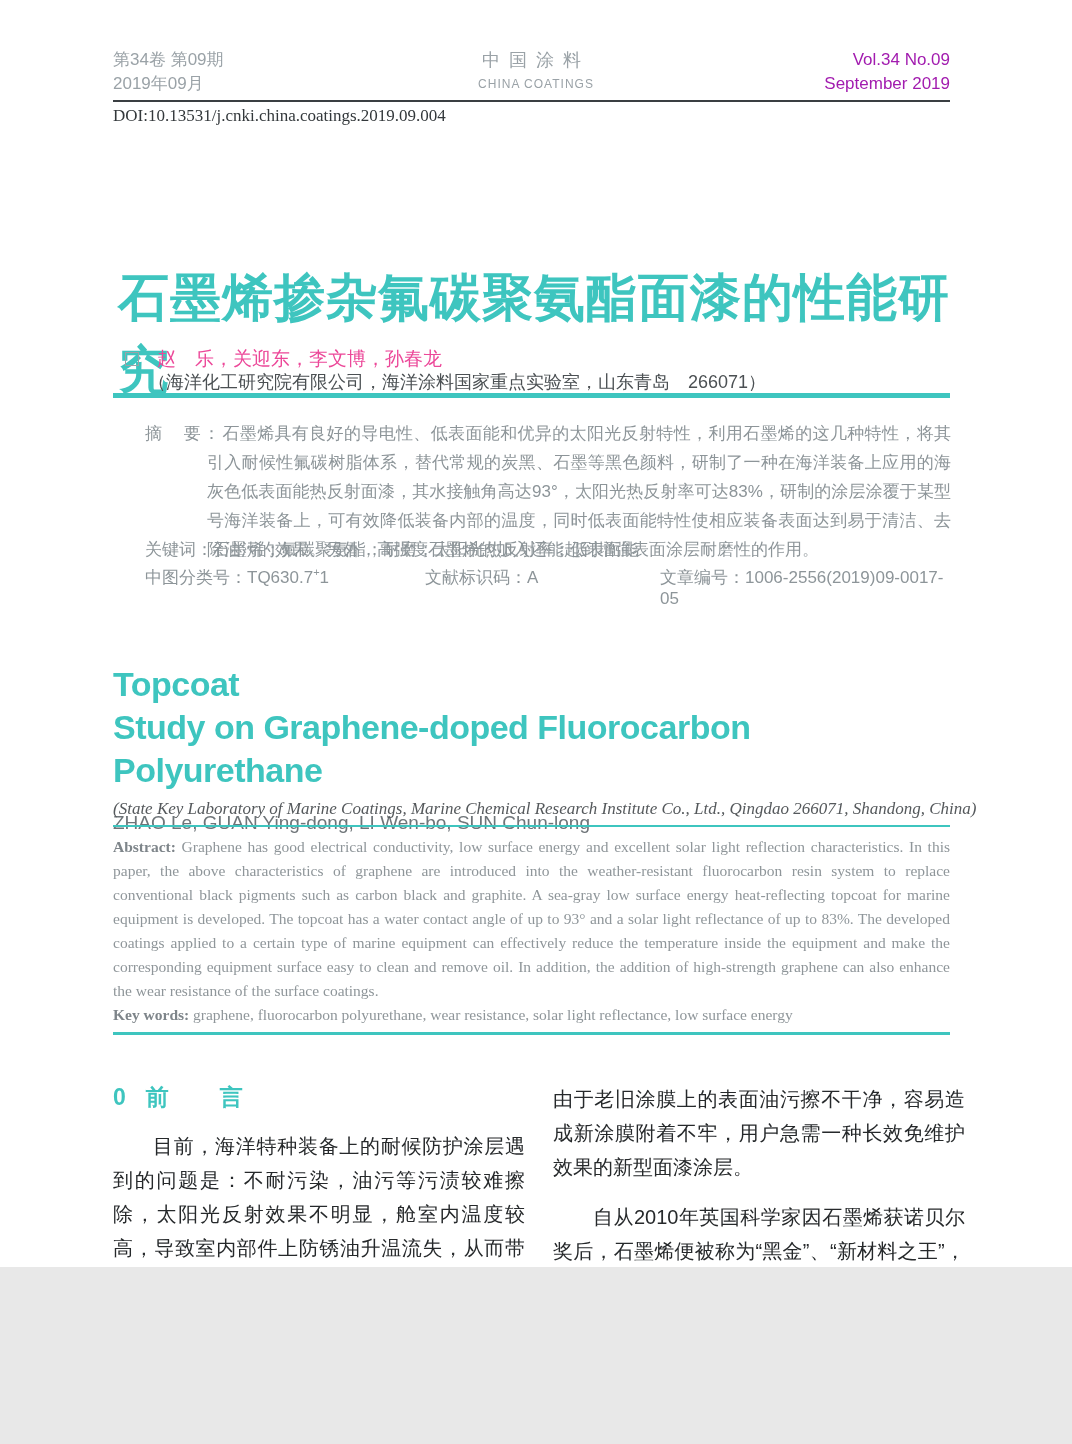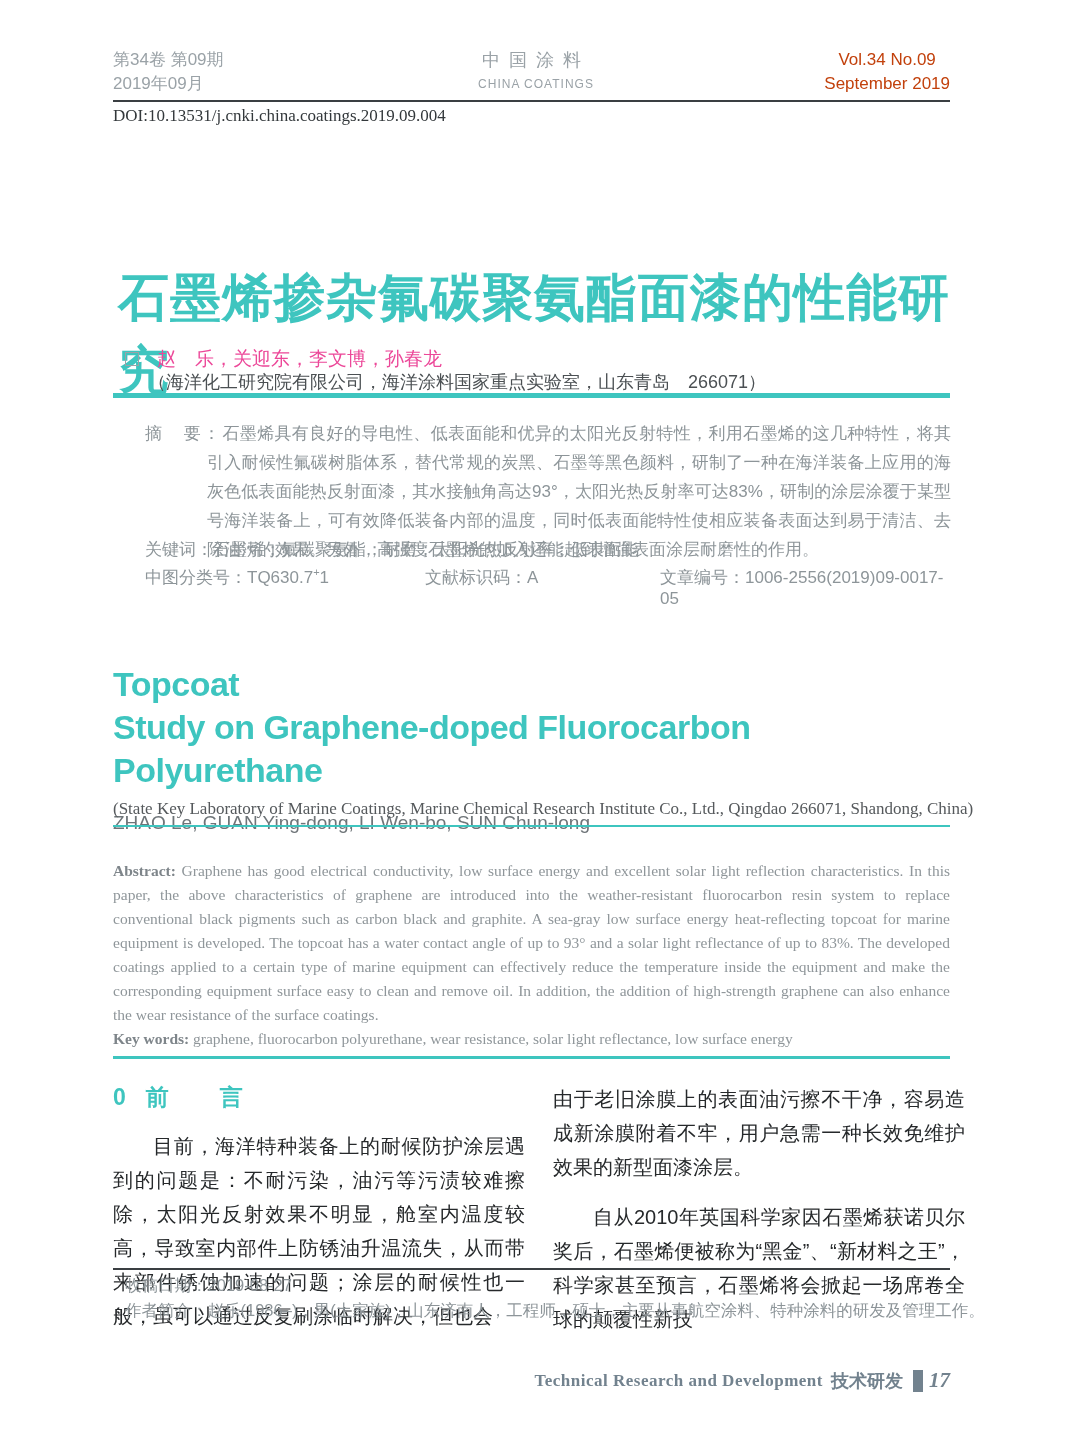--- a/index.html
+++ b/index.html
@@ -1,30 +1,30 @@
 <!DOCTYPE html>
 <html style="--accent: #3EC5BF; --slate: #72828E;"><head>
 <meta charset="utf-8">
 <style>
   * { margin:0; padding:0; box-sizing:border-box; }
   html,body { background:#e8e8e8; }
   .page {
-    position:relative; width:1072px; height:1444px; margin:0 auto;
+    position:relative; width:1072px; height:1267px; margin:0 auto;
     background:#ffffff; overflow:hidden;
     font-family:"Liberation Sans", sans-serif;
     color:#2f3335;
   }
   .abs { position:absolute; }
 
   
   .hdr-left   { left:113px; top:48px; font-size:17px; line-height:24px; color:#9aa2a7; }
   .hdr-center { left:0; right:0; top:48px; text-align:center; color:#9aa2a7; }
   .hdr-center .cn { font-size:18px; letter-spacing:9px; line-height:24px; }
   .hdr-center .en { font-size:12px; line-height:24px; letter-spacing:1px; }
-  .hdr-right  { right:122px; top:48px; text-align:center; font-size:17px; line-height:24px; color:#c2410c; }
+  .hdr-right  { right:122px; top:48px; text-align:right; font-size:17px; line-height:24px; color:#a21caf; }
   .hdr-rule   { left:113px; top:100px; width:837px; height:2px; background:#3a3f42; }
   .doi        { left:113px; top:106px; font-family:"Liberation Serif", serif; font-size:17px; color:#33383b; }
 
   
   .title-cn {
     left:118px; top:262px; width:837px;
     font-size:51px; font-weight:bold; letter-spacing:1px;
     color:var(--accent); line-height:72px;
     font-family:"Liberation Sans", sans-serif;
   }
@@ -53,26 +53,26 @@
 
   
   .title-en {
     left:113px; top:663px; width:840px;
     color:var(--accent); font-weight:bold;
     font-size:34px; line-height:43px; letter-spacing:-0.5px;
   }
   .authors-en { left:113px; top:772px; font-size:19px; color:#6e7478;margin-top:40px; }
   .affil-en {
     left:113px; top:799px; font-size:17px; color:#55595c;
-    font-family:"Liberation Serif", serif; 
+    font-family:"Liberation Serif", serif; font-style:italic;
   }
   .rule-teal-1 { left:113px; top:825px; width:837px; height:2px; background:var(--accent); }
 
   
-  .abstract-en-wrap { left:113px; top:835px; width:837px;margin-top:24px; }
+  .abstract-en-wrap { left:113px; top:835px; width:837px; }
   .abstract-en {
     font-family:"Liberation Serif", serif;
     font-size:15.5px; line-height:24px; color:#8f969a;
     text-align:justify;
   }
   .abstract-en b, .keywords-en b { color:#7e858a; }
   .keywords-en {
     margin-top:0px;
     font-family:"Liberation Serif", serif;
     font-size:15.5px; line-height:24px; color:#8f969a;

